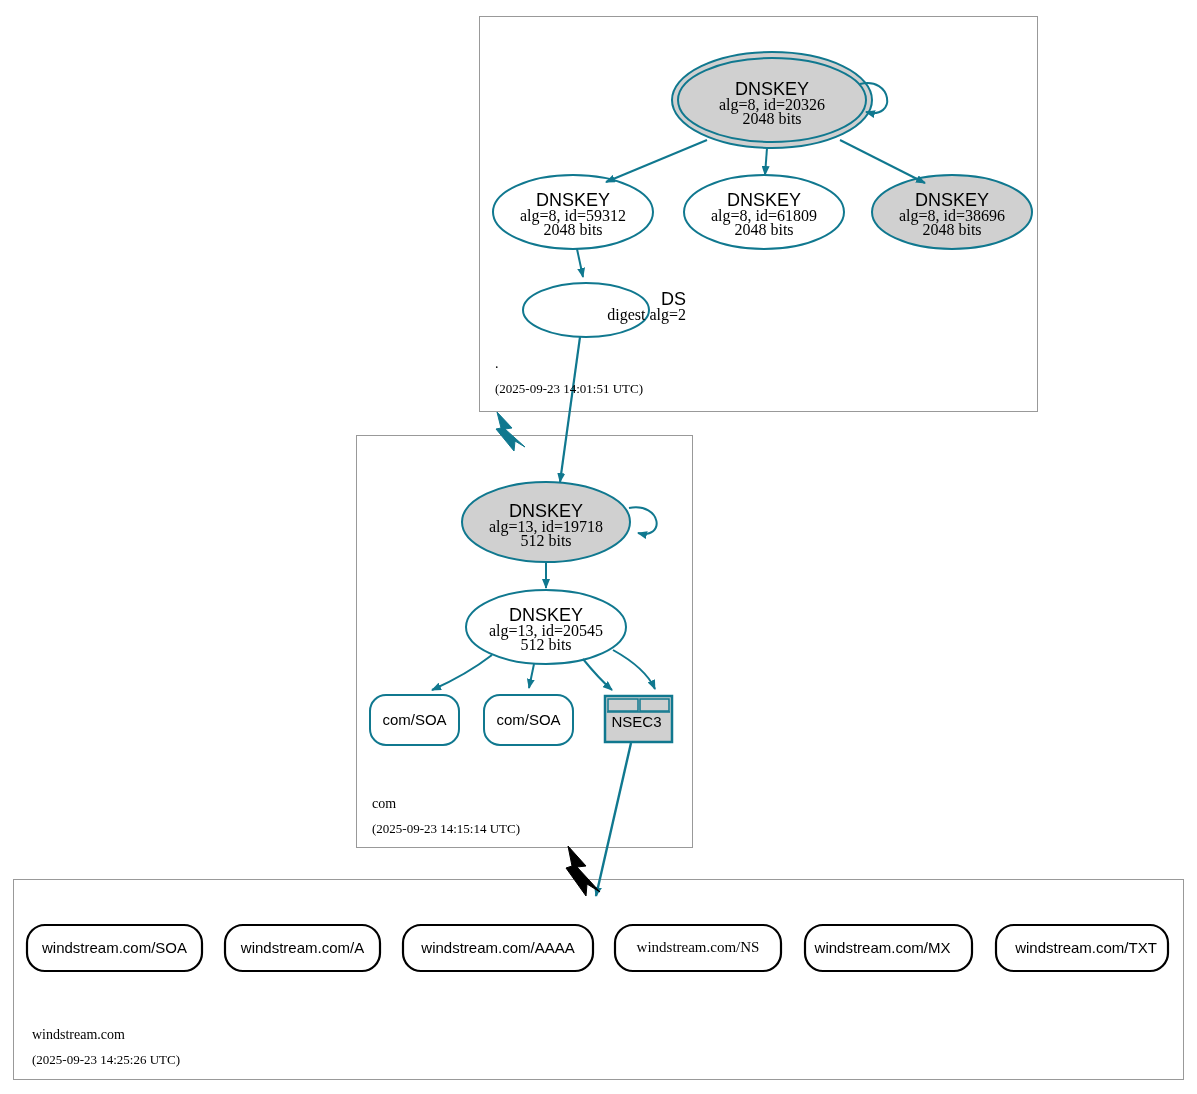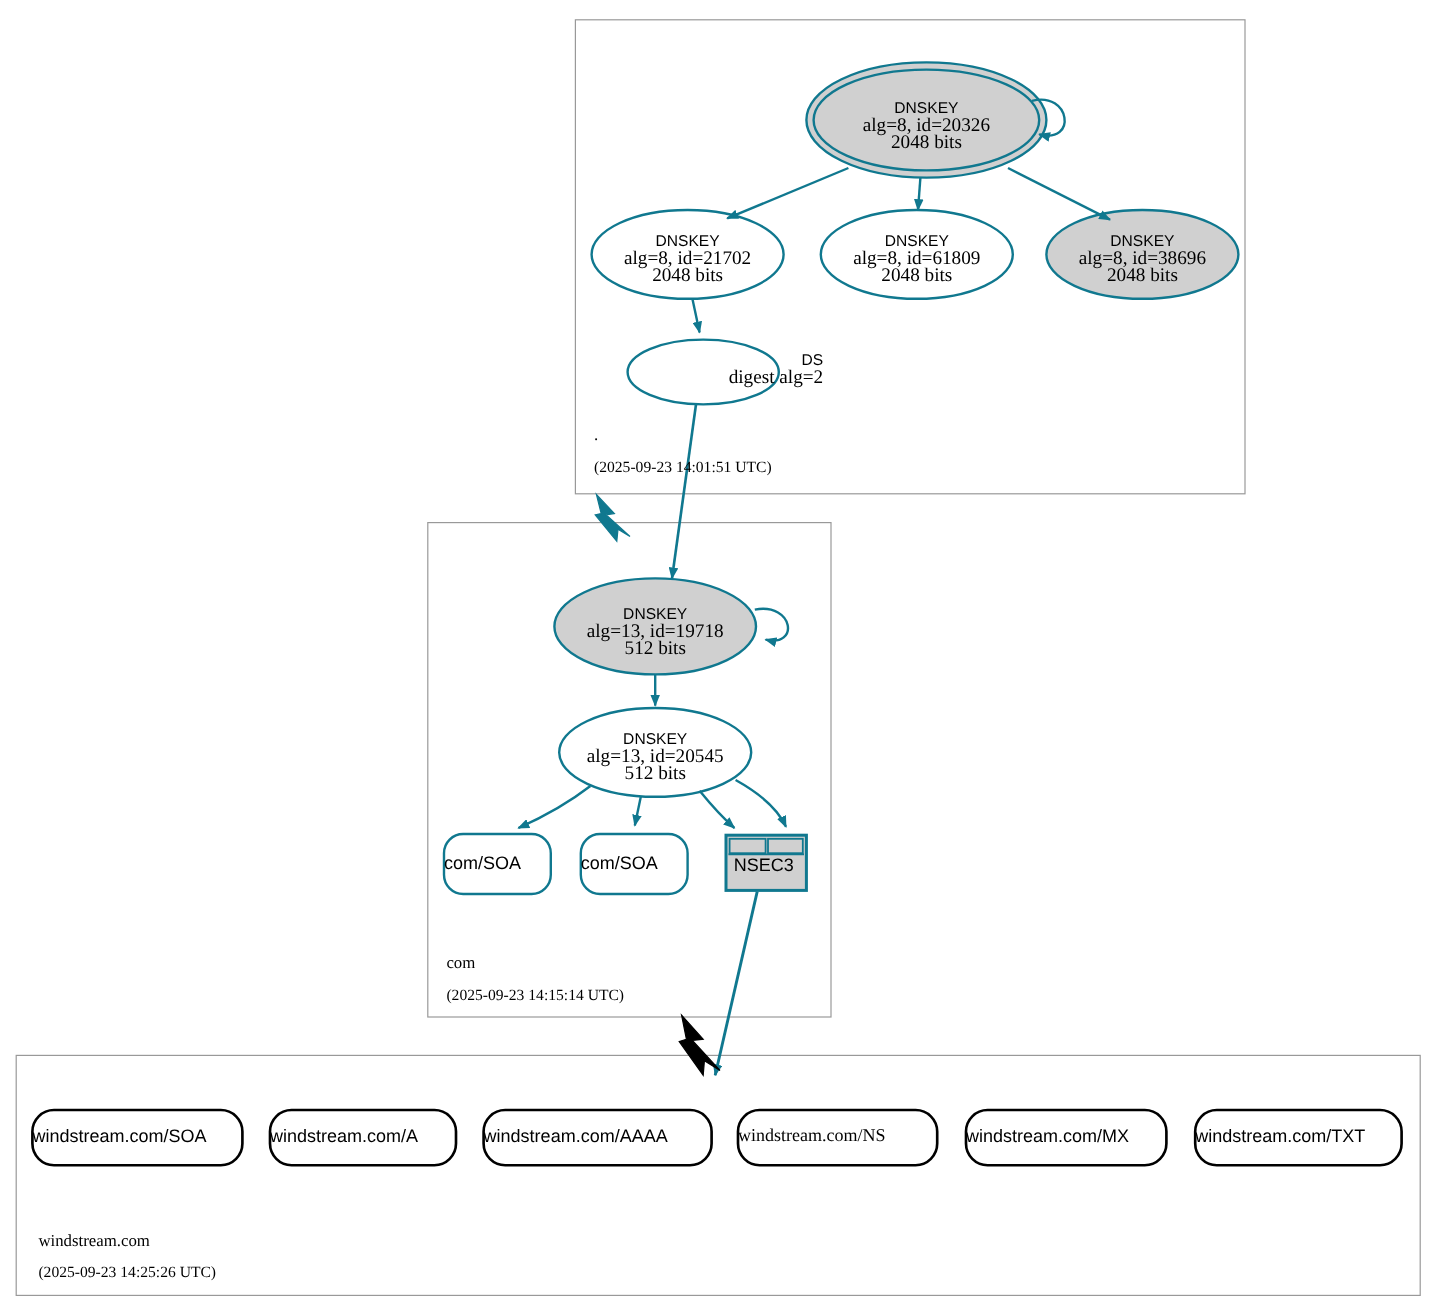--- a/index.html
+++ b/index.html
@@ -26,26 +26,26 @@
   #com-name{left:372px;top:796px;}
   #com-time{left:372px;top:821px;}
   #ws-name{left:32px;top:1027px;}
   #ws-time{left:32px;top:1052px;}
 
   
   .node-label{
     position:absolute;text-align:center;color:#000;
     pointer-events:none;white-space:nowrap;
   }
-  .nl-title{font-family:"Liberation Sans", sans-serif;font-size:13px;line-height:17px;}
+  .nl-title{font-family:"Liberation Sans", sans-serif;font-size:18px;line-height:17px;}
   .nl-sub{font-family:"Liberation Serif", serif;font-size:16px;line-height:14px;}
 
   
   .rr-label{
-    position:absolute;color:#000;white-space:nowrap;
+    position:absolute;text-align:center;color:#000;white-space:nowrap;
     font-family:"Liberation Sans", sans-serif;font-size:15px;line-height:17px;
   }
   
   #nsec3-label{
     position:absolute;left:604px;top:713px;width:65px;text-align:center;
     font-family:"Liberation Sans", sans-serif;font-size:15px;line-height:17px;color:#000;
   }
 </style>
 </head>
 <body>
@@ -128,21 +128,21 @@
   </svg>
 
   <div class="node-label" style="left:672px;top:81px;width:200px;">
     <div class="nl-title">DNSKEY</div>
     <div class="nl-sub">alg=8, id=20326</div>
     <div class="nl-sub">2048 bits</div>
   </div>
 
   <div class="node-label" style="left:473px;top:192px;width:200px;">
     <div class="nl-title">DNSKEY</div>
-    <div class="nl-sub">alg=8, id=21702</div>
+    <div class="nl-sub">alg=8, id=59312</div>
     <div class="nl-sub">2048 bits</div>
   </div>
 
   <div class="node-label" style="left:664px;top:192px;width:200px;">
     <div class="nl-title">DNSKEY</div>
     <div class="nl-sub">alg=8, id=61809</div>
     <div class="nl-sub">2048 bits</div>
   </div>
 
   <div class="node-label" style="left:852px;top:192px;width:200px;">

